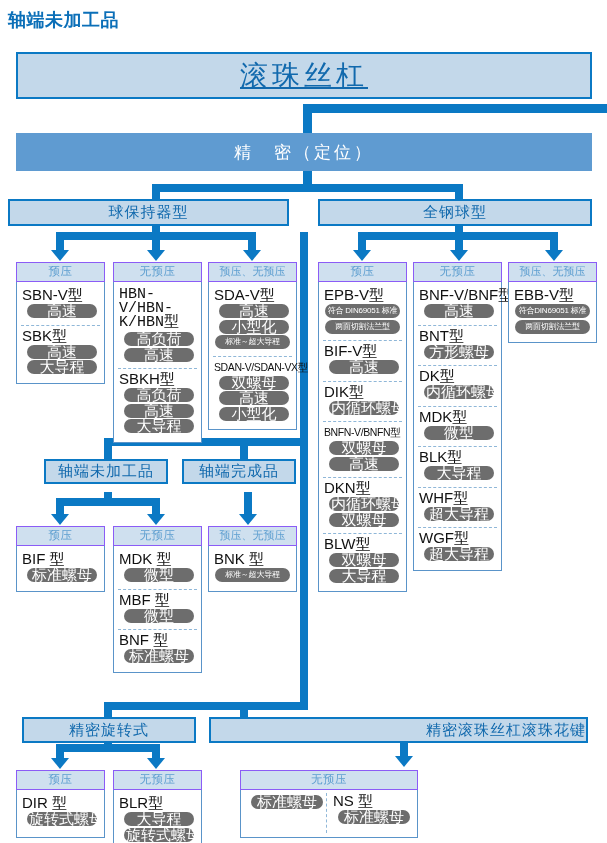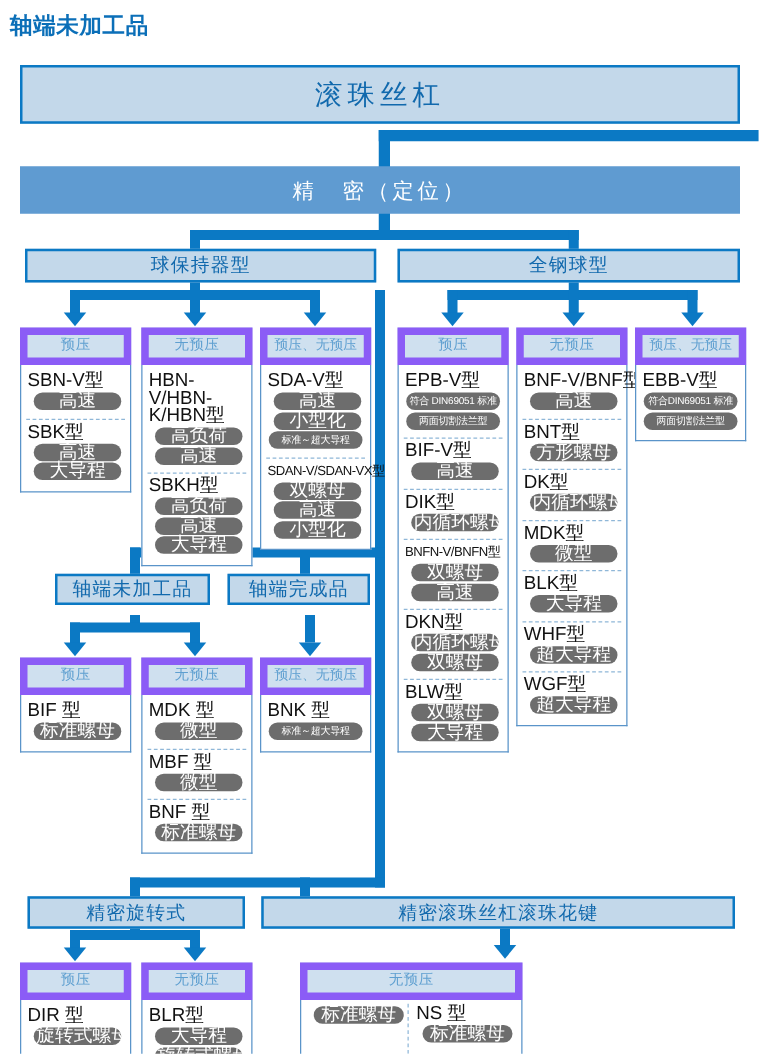--- a/index.html
+++ b/index.html
@@ -33,30 +33,30 @@
   
   .lvl-box{
     position:absolute;
     border:2px solid #0b79c4;
     background:#c3d8ea;
     color:#1169ad;
     display:flex; align-items:center; justify-content:center;
     font-size:15px;
     letter-spacing:1px;
   }
-  .lvl-box.big{ font-size:22px; letter-spacing:4px; }
+  .lvl-box.big{ font-size:28px; letter-spacing:4px;text-decoration:underline; }
   .lvl-box.solid{
     background:#5f9bd1; border:none; color:#ffffff;
     font-size:17px; letter-spacing:3px;
   }
 
   
   .col{ position:absolute; }
   .col-head{
-    border:6px solid #8b5cf6;
+    border:1px solid #8b5cf6;
     background:#cfe0ef;
     color:#5e9fd0;
     text-align:center;
     font-size:11.5px;
     line-height:15px;
     padding:1px 0 2px 0;
     letter-spacing:0.5px;
   }
   .col-head.tight{ font-size:11px; letter-spacing:0; }
   .col-body{
@@ -68,21 +68,21 @@
   .grp{ padding:2px 0 3px 0; }
   .grp + .grp{ border-top:1px dashed #8fb7d8; margin-top:2px; }
   .grp-name{
     font-size:15px;
     color:#111;
     line-height:14px;
     margin:1px 0 2px 1px;
     white-space:nowrap;
   }
   .grp-name.sm{ font-size:10.5px; letter-spacing:-0.4px; }
-  .grp-name.wrap{ white-space:normal; }
+  .grp-name.wrap{ white-space:normal;font-family:Liberation Mono, monospace; }
   .tag{
     display:block;
     background:#6d6d6d;
     color:#ffffff;
     font-size:15px;
     text-align:center;
     border-radius:7px;
     line-height:12px;
     padding:1px 2px;
     margin:1.5px 3px 1.5px 6px;
@@ -159,41 +159,41 @@
   <div class="arrow" style="left:395px; top:756px;"></div>
 
   <div class="lvl-box big" style="left:16px; top:52px; width:576px; height:47px;">
     <span>滚珠丝杠</span>
   </div>
 
   <div class="lvl-box solid" style="left:16px; top:133px; width:576px; height:38px;">
     <span>精　密（定位）</span>
   </div>
 
-  <div class="lvl-box" style="left:20px; top:199px; width:281px; height:27px;">
+  <div class="lvl-box" style="left:8px; top:199px; width:281px; height:27px;">
     <span>球保持器型</span>
   </div>
 
   <div class="lvl-box" style="left:318px; top:199px; width:274px; height:27px;">
     <span>全钢球型</span>
   </div>
 
   <div class="lvl-box" style="left:44px; top:459px; width:124px; height:25px;">
     <span>轴端未加工品</span>
   </div>
 
   <div class="lvl-box" style="left:182px; top:459px; width:114px; height:25px;">
     <span>轴端完成品</span>
   </div>
 
   <div class="lvl-box" style="left:22px; top:717px; width:174px; height:26px;">
     <span>精密旋转式</span>
   </div>
 
-  <div class="lvl-box" style="left:209px; top:717px; width:379px; height:26px;">
+  <div class="lvl-box" style="left:209px; top:717px; width:379px; height:26px;justify-content:flex-end;">
     <span>精密滚珠丝杠滚珠花键</span>
   </div>
 
   <div class="col" style="left:16px; top:262px; width:89px;">
     <div class="col-head">预压</div>
     <div class="col-body">
       <div class="grp">
         <div class="grp-name">SBN-V型</div>
         <span class="tag">高速</span>
       </div>

